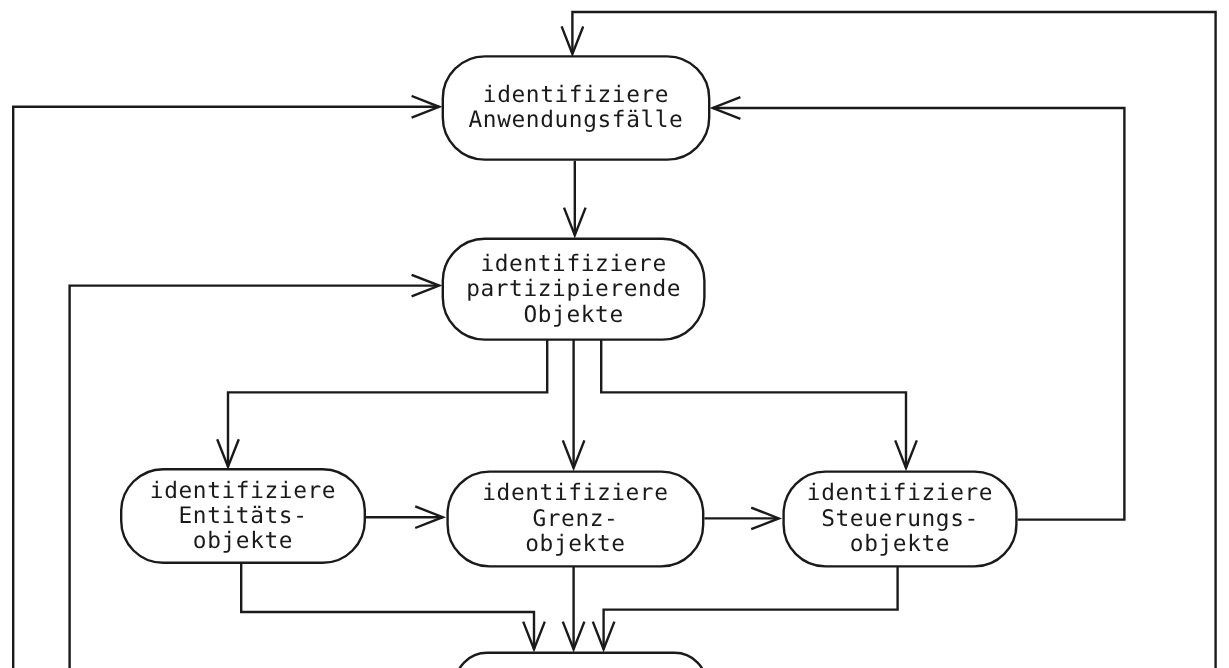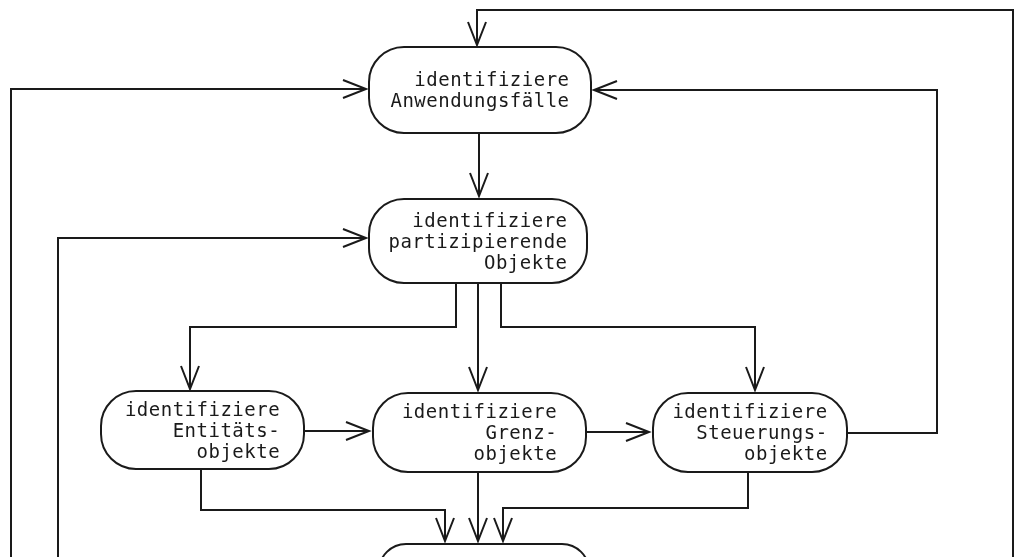--- a/index.html
+++ b/index.html
@@ -18,21 +18,21 @@
   }
   .node {
     position: absolute;
     box-sizing: border-box;
     background: #ffffff;
     border: 2px solid #1a1a1a;
     border-radius: 36px;
     display: flex;
     align-items: center;
     justify-content: center;
-    text-align: right;
+    text-align: center;
     white-space: pre-line;
     color: #1a1a1a;
     font-size: 19px;
     line-height: 21px;
     letter-spacing: 0.5px;
   }
   #node-anwendungsfaelle   { left: 368px; top: 46px;  width: 224px; height: 88px; }
   #node-partizipierende    { left: 368px; top: 198px; width: 220px; height: 86px; }
   #node-entitaets          { left: 100px; top: 390px; width: 205px; height: 80px; }
   #node-grenz              { left: 372px; top: 392px; width: 215px; height: 81px; }

